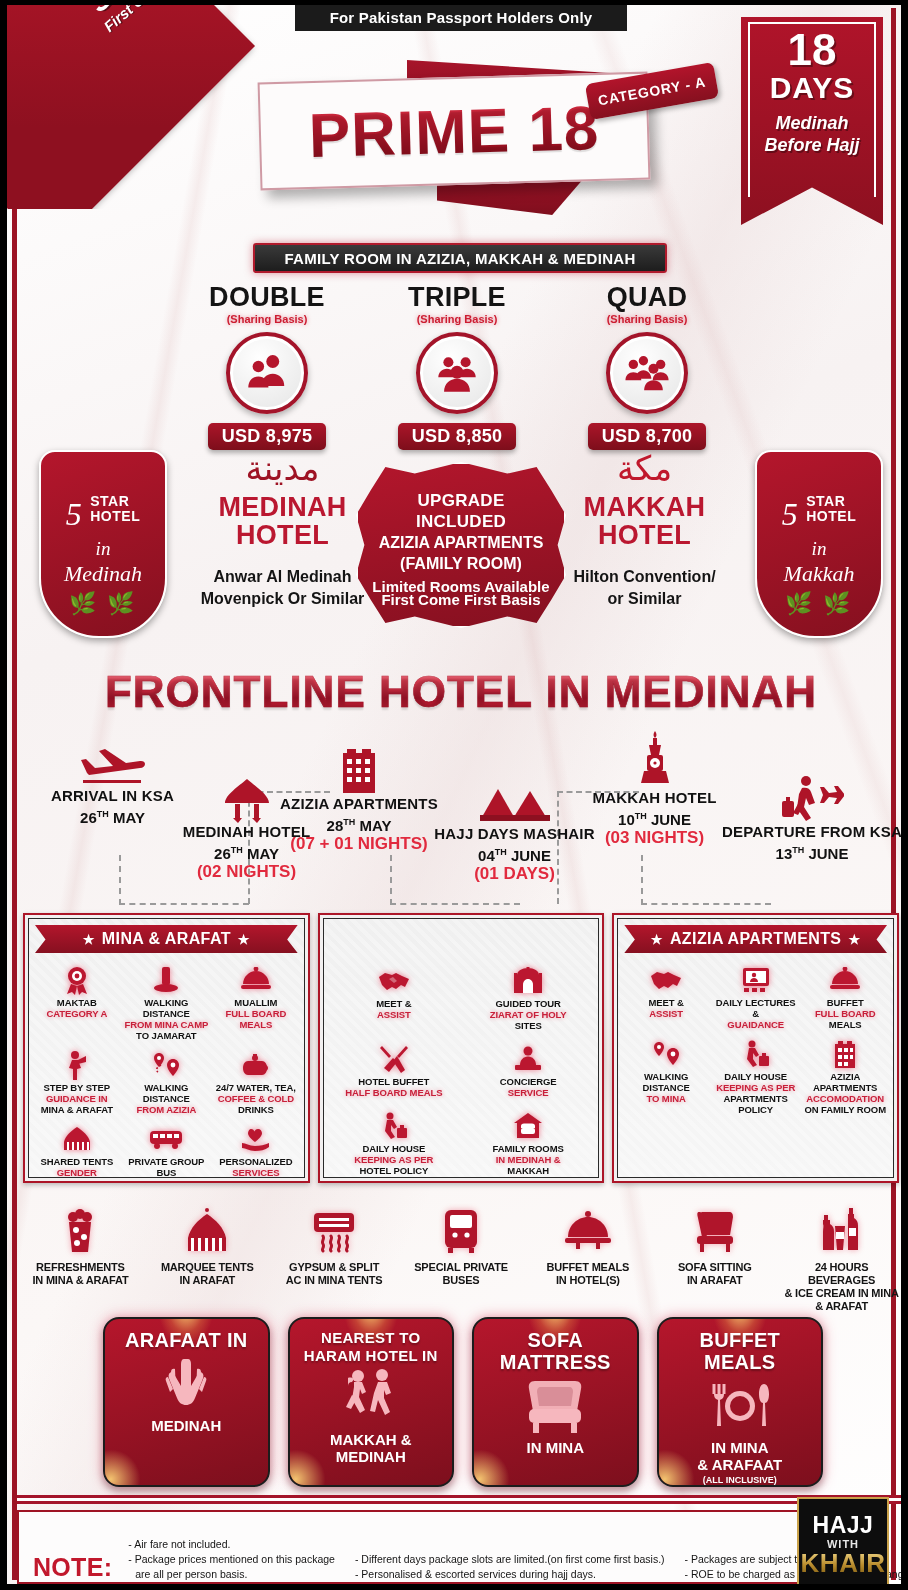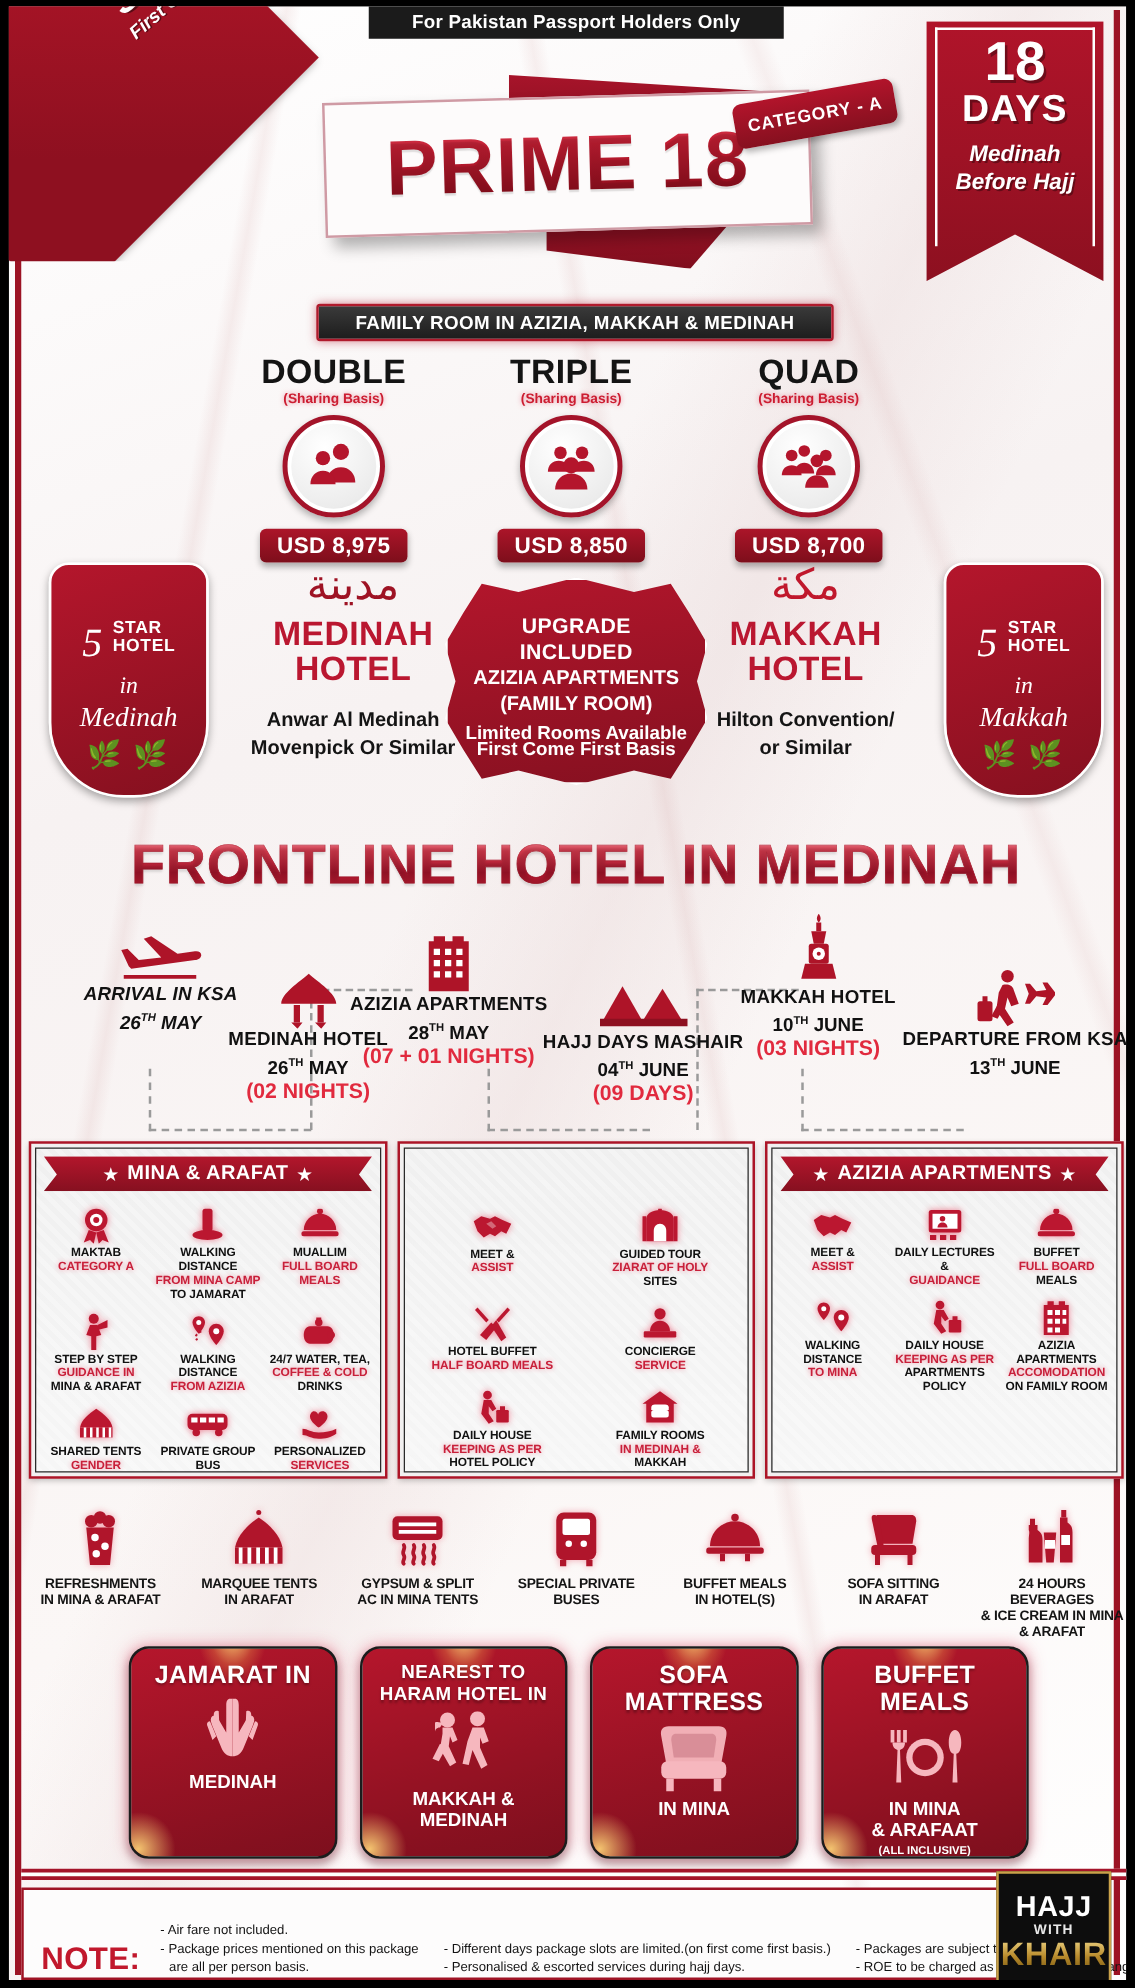--- a/index.html
+++ b/index.html
@@ -430,21 +430,21 @@
     <div class="dash" style="left:112px; top:168px; width:130px; height:1px; border-top:2px dashed #9a9a9a;"></div>
     <div class="dash" style="left:241px; top:56px; width:1px; height:113px; border-left:2px dashed #9a9a9a;"></div>
     <div class="dash" style="left:241px; top:56px; width:82px; height:1px; border-top:2px dashed #9a9a9a;"></div>
     <div class="dash" style="left:383px; top:120px; width:1px; height:50px; border-left:2px dashed #9a9a9a;"></div>
     <div class="dash" style="left:383px; top:168px; width:130px; height:1px; border-top:2px dashed #9a9a9a;"></div>
     <div class="dash" style="left:550px; top:56px; width:1px; height:113px; border-left:2px dashed #9a9a9a;"></div>
     <div class="dash" style="left:550px; top:56px; width:82px; height:1px; border-top:2px dashed #9a9a9a;"></div>
     <div class="dash" style="left:634px; top:120px; width:1px; height:50px; border-left:2px dashed #9a9a9a;"></div>
     <div class="dash" style="left:634px; top:168px; width:130px; height:1px; border-top:2px dashed #9a9a9a;"></div>
 
-    <div class="tl" style="left:24px; top:6px; width:195px;font-style:italic;">
+    <div class="tl" style="left:8px; top:6px; width:195px;">
       <div class="ic">
         <svg width="68" height="40" viewBox="0 0 68 40">
             <path d="M4 33h58v3H4z"></path>
             <path d="M8 26 2 13l5-1 9 9 18-2-14-15 6-2 21 14 14-2c3-.4 5 1 5 3s-2 4-5 4L10 28z"></path>
           </svg>
       </div>
       <div class="t1">ARRIVAL IN KSA</div>
       <div class="t2"><span>26</span><sup>TH</sup> <span>MAY</span></div>
     </div>
 
@@ -488,21 +488,21 @@
     <div class="tl" style="left:410px; top:44px; width:195px;">
       <div class="ic">
         <svg width="74" height="40" viewBox="0 0 74 40">
             <path d="M20 4 4 32h32z"></path>
             <path d="M52 6 36 32h32z"></path>
             <rect x="2" y="30" width="70" height="6" fill="#8d1020"></rect>
           </svg>
       </div>
       <div class="t1">HAJJ DAYS MASHAIR</div>
       <div class="t2"><span>04</span><sup>TH</sup> <span>JUNE</span></div>
-      <div class="t3">(09 DAYS)</div>
+      <div class="t3">(01 DAYS)</div>
     </div>
 
     <div class="tl" style="left:565px; top:8px; width:165px;">
       <div class="ic">
         <svg width="30" height="58" viewBox="0 0 30 58">
             <path d="M15 0c2 3 2 5 0 7-2-2-2-4 0-7z"></path>
             <rect x="13" y="7" width="4" height="7"></rect>
             <path d="M9 14h12l-2 10H11z"></path>
             <rect x="7" y="24" width="16" height="16" rx="2"></rect>
             <circle cx="15" cy="32" r="5" fill="#fff"></circle>
@@ -953,21 +953,21 @@
           </svg>
         </div>
       <div class="at">24 HOURS BEVERAGES</div>
       <div class="at">&amp; ICE CREAM IN MINA</div>
       <div class="at">&amp; ARAFAT</div>
     </div>
   </div>
 
   <div class="bcards">
     <div class="bcard">
-      <div class="bt">JAMARAT IN</div>
+      <div class="bt">ARAFAAT IN</div>
       <div class="bi">
         <svg width="70" height="62" viewBox="0 0 70 62">
             <path d="M33 6c-2 0-3 2-3 5v22l-7-12c-1.5-2.5-4-2-5 0s0 4 1 7l7 17c2 5 5 7 9 7V6z"></path>
             <path d="M37 6c2 0 3 2 3 5v22l7-12c1.5-2.5 4-2 5 0s0 4-1 7l-7 17c-2 5-5 7-9 7V6z"></path>
             <path d="M24 16c-2-1-4 0-4 3l1 12 4 9zM46 16c2-1 4 0 4 3l-1 12-4 9z"></path>
             <path d="M17 24c-2 0-3 2-2 4l4 11 3-3zM53 24c2 0 3 2 2 4l-4 11-3-3z"></path>
           </svg>
       </div>
       <div class="bb">MEDINAH</div>
     </div>

